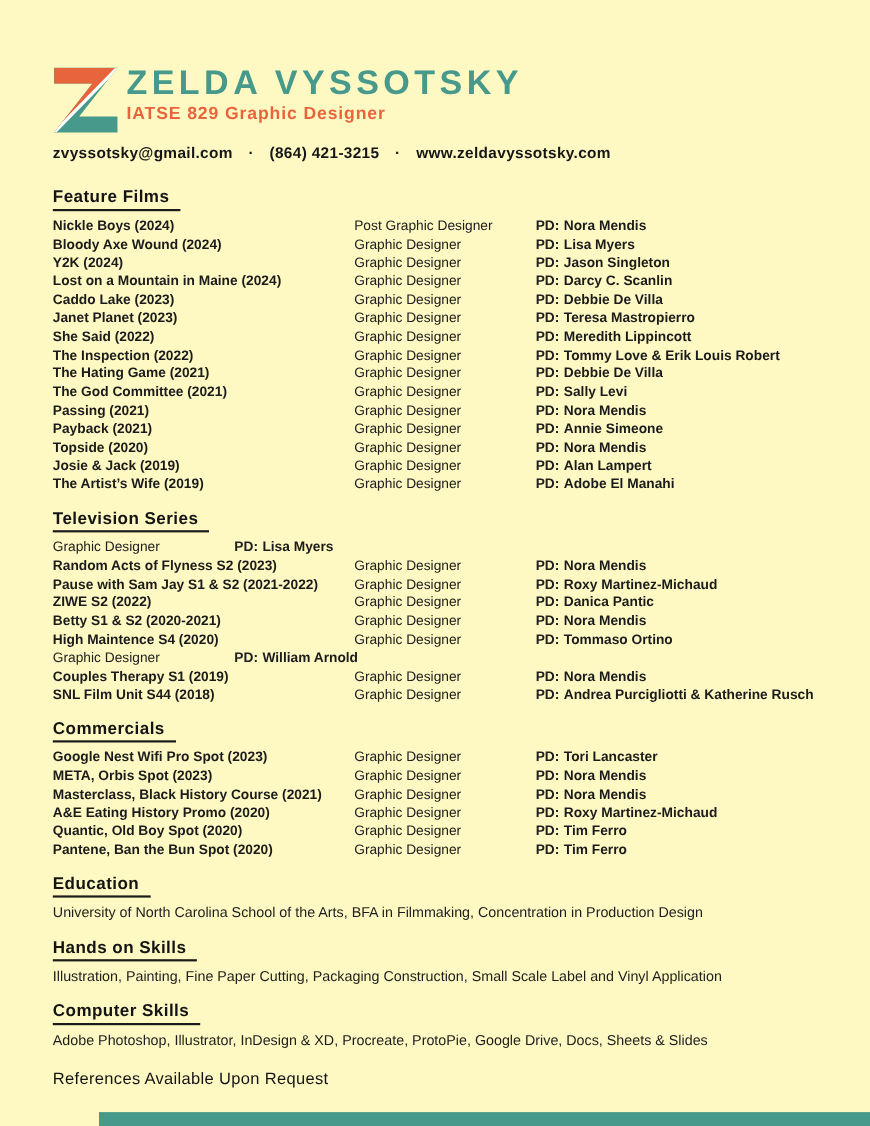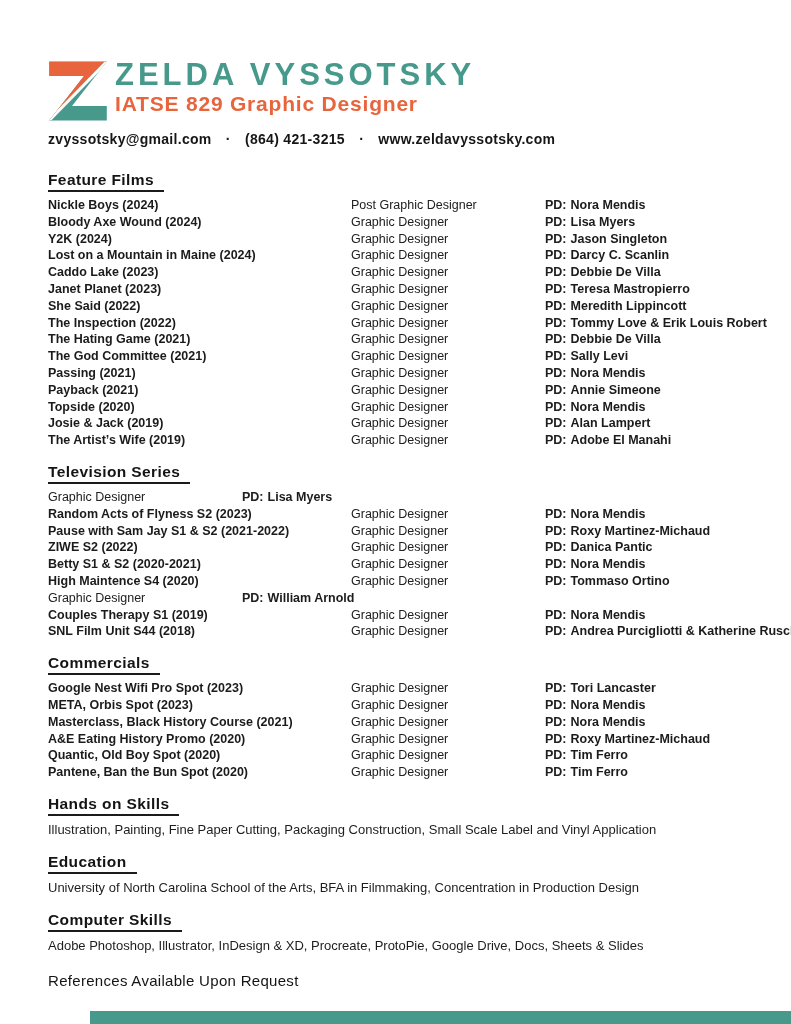--- a/index.html
+++ b/index.html
@@ -3,36 +3,36 @@
 <meta charset="utf-8">
 <style>
   * { margin: 0; padding: 0; box-sizing: border-box; }
   html, body { background: #e9e9e9; }
   body { font-family: "Liberation Sans", sans-serif; }
 
   .page {
     position: relative;
     width: 791px; height: 1024px;
     margin: 0 auto;
-    background: #ffffff;
+    background: #fef9c3;
     color: #1b1b1b;
     overflow: hidden;
     padding: 58px 44px 0 48px;
   }
 
   
   .brand-row { display: flex; align-items: flex-start; height: 66px; }
   .z-logo { width: 60px; height: 64px; flex: 0 0 auto; margin-top: 1px; }
   .brand-text { margin-left: 7px; }
   .brand-name {
     font-size: 31px; font-weight: 700; letter-spacing: 4px;
     color: var(--teal); line-height: 33px; white-space: nowrap;
   }
   .brand-subtitle {
-    font-size: 21px; font-weight: 700; letter-spacing: 0.8px;
+    font-size: 16px; font-weight: 700; letter-spacing: 0.8px;
     color: var(--orange); line-height: 25px; white-space: nowrap;
   }
   .contact-line {
     margin-top: 6px; font-size: 14px; font-weight: 700;
     color: #161616; letter-spacing: 0.3px; line-height: 19px;
   }
   .contact-line .sep { margin: 0 10px; }
   .contact-line span[data-interactable="true"] { cursor: pointer; }
 
   
@@ -45,21 +45,21 @@
     border-bottom: 2px solid #1b1b1b;
     padding: 0 10px 1px 0;
   }
 
   
   .credit-section { margin-top: 13px; }
   .credit-section:first-of-type { margin-top: 21px; }
   .credit-rows { margin-top: 5px; }
   .credit-row {
     display: flex; align-items: baseline;
-    font-size: 12.5px; line-height: 16.8px; white-space: nowrap; gap: 29px;
+    font-size: 12.5px; line-height: 16.8px; white-space: nowrap;
   }
   .col-title { width: 274px; font-weight: 700; flex: 0 0 auto; }
   .col-role  { width: 165px; font-weight: 400; flex: 0 0 auto; color: #202020; }
   .col-pd    { font-weight: 700; }
   .pd-prefix { font-weight: 700; color: #202020; margin-right: 4px; }
 
   
   .text-section { margin-top: 13px; }
   .text-section .sec-body {
     margin-top: 5px; font-size: 13px; font-weight: 400;
@@ -272,26 +272,26 @@
             <span class="col-title" data-interactable="false">Pantene, Ban the Bun Spot (2020)</span>
             <span class="col-role" data-interactable="false">Graphic Designer</span>
             <span class="col-pd" data-interactable="false"><span class="pd-prefix" data-interactable="false">PD:</span><span class="pd-name" data-interactable="false">Tim Ferro</span></span>
           </div>
         </div>
       </section>
     </div>
 
   <div id="text-sections" data-interactable="false">
       <section class="text-section" data-interactable="false">
+        <h3 class="sec-heading" data-interactable="false"><span data-interactable="false">Education</span></h3>
+        <p class="sec-body" data-interactable="false">University of North Carolina School of the Arts, BFA in Filmmaking, Concentration in Production Design</p>
+      </section>
+      <section class="text-section" data-interactable="false">
         <h3 class="sec-heading" data-interactable="false"><span data-interactable="false">Hands on Skills</span></h3>
         <p class="sec-body" data-interactable="false">Illustration, Painting, Fine Paper Cutting, Packaging Construction, Small Scale Label and Vinyl Application</p>
-      </section>
-      <section class="text-section" data-interactable="false">
-        <h3 class="sec-heading" data-interactable="false"><span data-interactable="false">Education</span></h3>
-        <p class="sec-body" data-interactable="false">University of North Carolina School of the Arts, BFA in Filmmaking, Concentration in Production Design</p>
       </section>
       <section class="text-section" data-interactable="false">
         <h3 class="sec-heading" data-interactable="false"><span data-interactable="false">Computer Skills</span></h3>
         <p class="sec-body" data-interactable="false">Adobe Photoshop, Illustrator, InDesign &amp; XD, Procreate, ProtoPie, Google Drive, Docs, Sheets &amp; Slides</p>
       </section>
     </div>
 
   <p class="references-note" data-interactable="false">References Available Upon Request</p>
 
   <div class="footer-accent-bar" data-interactable="false"></div>

